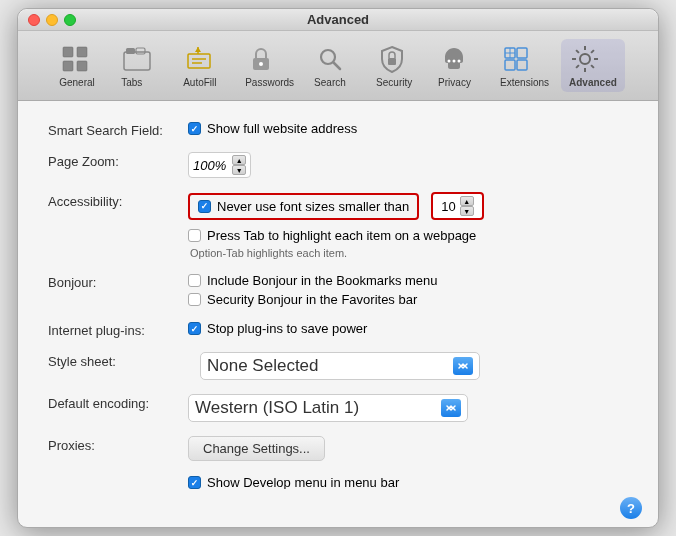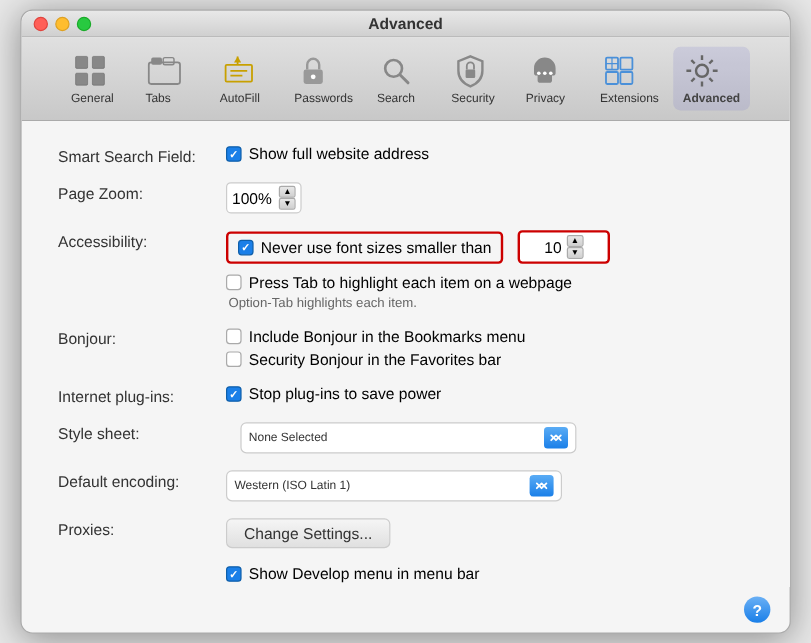--- a/index.html
+++ b/index.html
@@ -159,20 +159,21 @@
       display: flex;
       align-items: center;
       background: white;
       border: 1px solid #ccc;
       border-radius: 4px;
       padding: 2px 4px;
       gap: 4px;
     }
     .zoom-value {
       font-size: 13px;
+      font-style: italic;
     }
     .stepper {
       display: flex;
       flex-direction: column;
       margin-left: 2px;
     }
     .stepper-btn {
       width: 14px;
       height: 10px;
       background: linear-gradient(to bottom, #e8e8e8, #d0d0d0);
@@ -190,21 +191,21 @@
       align-items: center;
       background: white;
       border: 1px solid #ccc;
       border-radius: 5px;
       padding: 3px 6px;
       gap: 4px;
       min-width: 280px;
     }
     .select-value {
       flex: 1;
-      font-size: 10px;
+      font-size: 17px;
       color: #333;
     }
     .select-arrow {
       width: 20px;
       height: 18px;
       background: linear-gradient(to bottom, #5aacf5, #1a7fe8);
       border-radius: 3px;
       display: flex;
       align-items: center;
       justify-content: center;
@@ -215,21 +216,21 @@
       border: 2px solid #cc0000;
       border-radius: 4px;
       padding: 4px 8px;
       display: flex;
       align-items: center;
       gap: 6px;
     }
     .font-size-box {
       border: 2px solid #cc0000;
       border-radius: 4px;
-      padding: 2px 20px;
+      padding: 2px 8px;
       display: flex;
       align-items: center;
       background: white;
       gap: 2px;
     }
     .font-size-value {
       font-size: 13px;
     }
     .change-btn {
       background: linear-gradient(to bottom, #f5f5f5, #e0e0e0);

